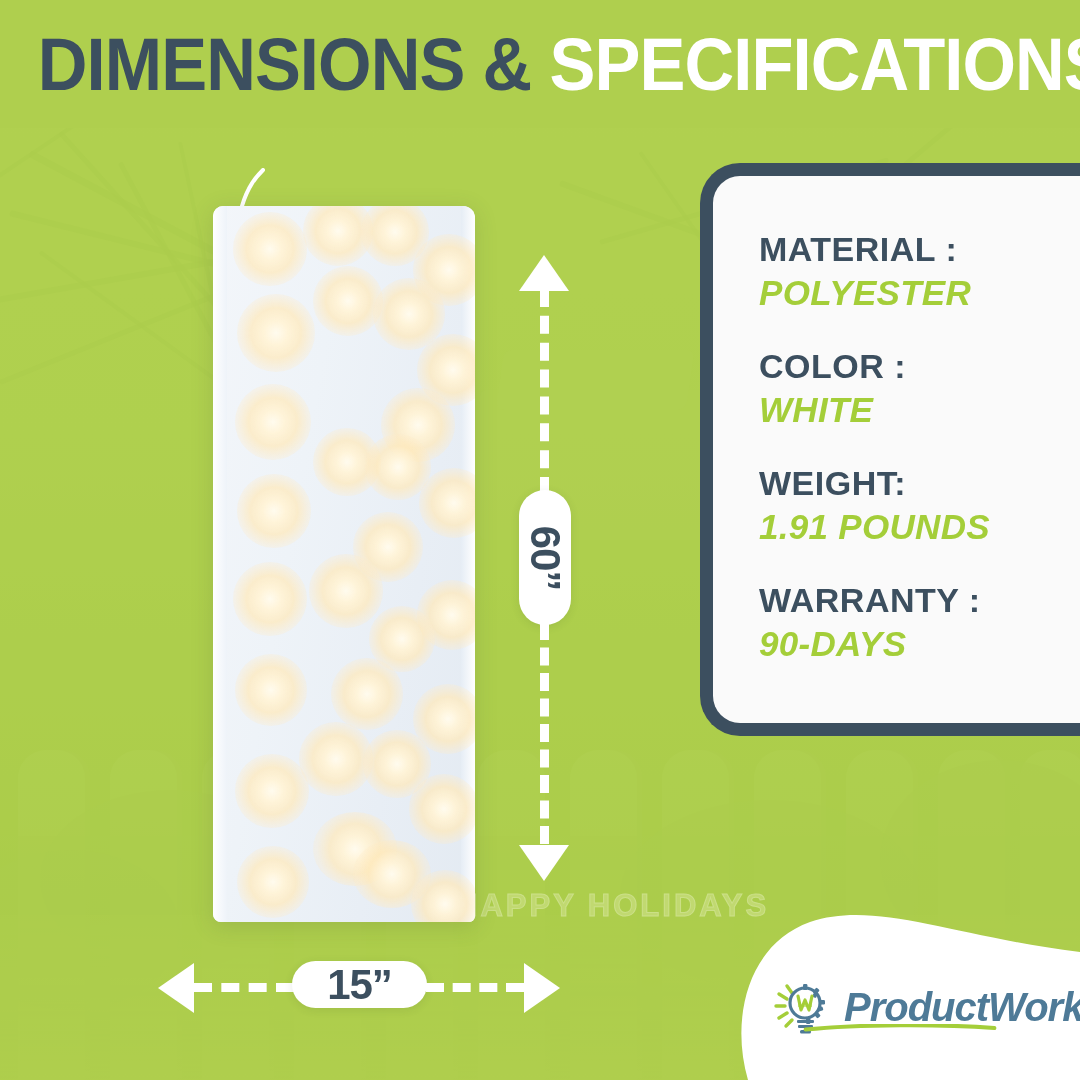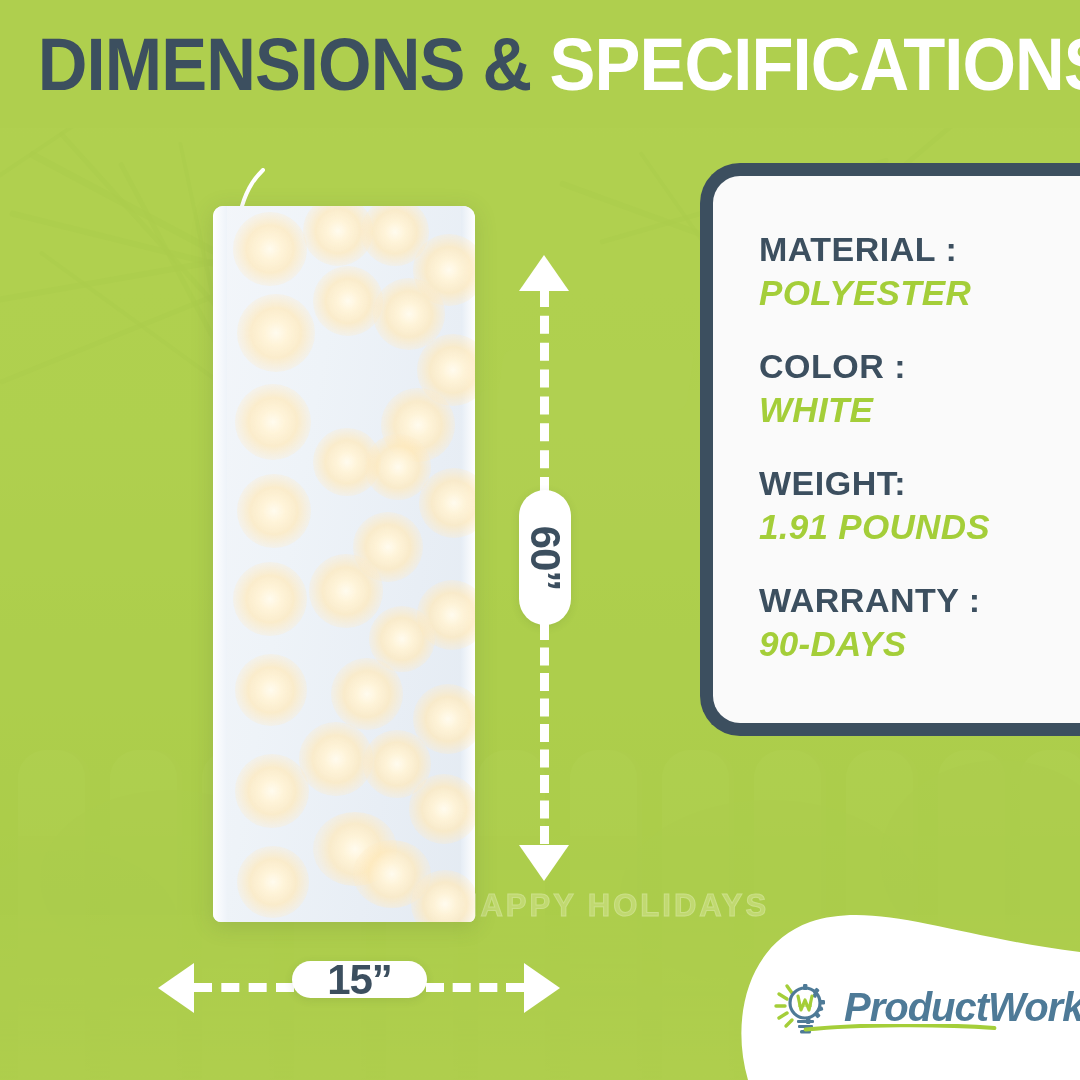--- a/index.html
+++ b/index.html
@@ -167,21 +167,21 @@
   }
   #dim-height-pill {
     left:519px; top:490px;
     width:52px; height:135px;
     border-radius:26px;
     font-size:42px;
   }
   #dim-height-pill span { transform:rotate(90deg); white-space:nowrap; letter-spacing:-1px; }
   #dim-width-pill {
     left:292px; top:961px;
-    width:135px; height:37px;
+    width:135px; height:47px;
     border-radius:27px;
     font-size:42px;
     letter-spacing:-1px;
   }
   #dim-vertical { z-index:7; }
   #dim-horizontal { z-index:7; }
 
   
   #spec-card {
     position:absolute;

